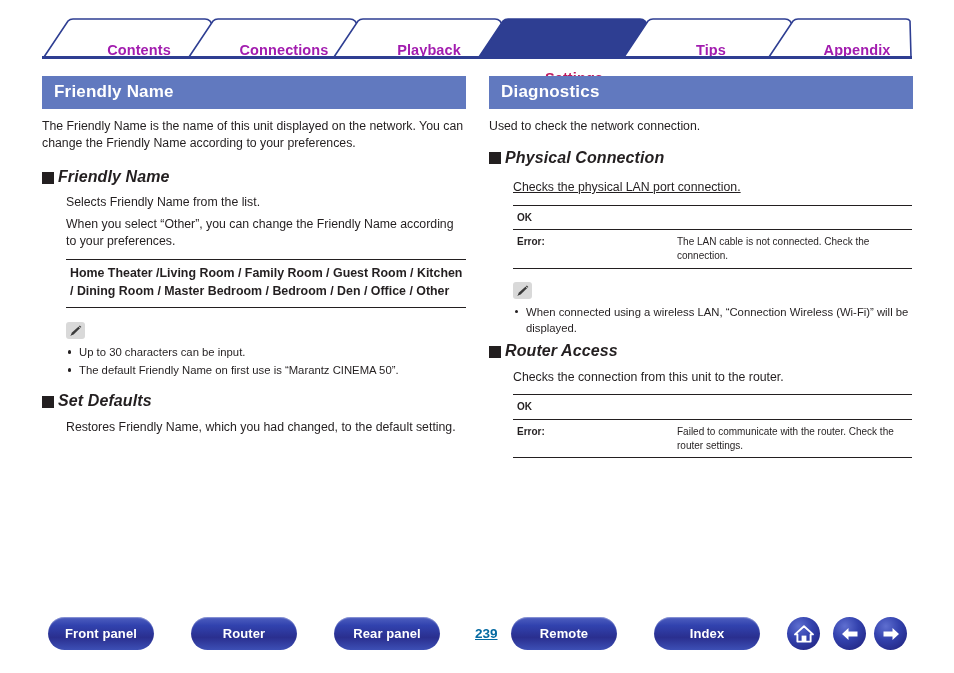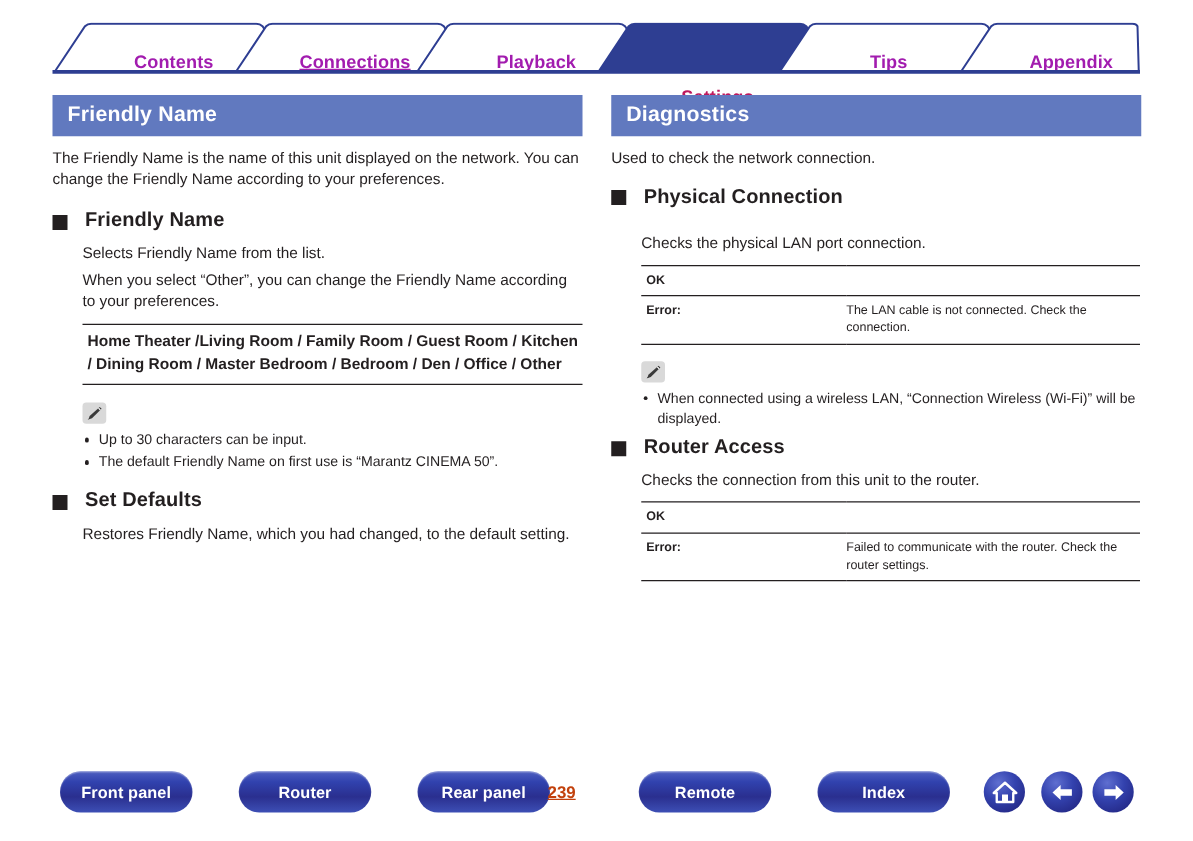--- a/index.html
+++ b/index.html
@@ -74,22 +74,23 @@
     font-size: 12.3px;
     line-height: 1.38;
     margin: 9px 0 0 0;
     color: #231f20;
   }
 
   
   .h2 {
     display: flex;
     align-items: center;
-    gap: 14px;
+    gap: 4px;
     margin: 17px 0 0 0;
+    font-style: italic;
   }
   .h2 .sq {
     width: 12px;
     height: 12px;
     background: #231f20;
     flex: 0 0 auto;
     position: relative;
     top: 1px;
   }
   .h2 .h2text {
@@ -216,24 +217,24 @@
     border-radius: 50%;
     background: radial-gradient(circle at 36% 28%, #5f6fd0 0%, #3342ae 42%, #262c8c 78%, #3b4cb4 100%);
     display: flex;
     align-items: center;
     justify-content: center;
   }
   .circbtn svg { display: block; }
   #pagenum {
     position: absolute;
     top: 9px;
-    left: 438px;
+    left: 475px;
     font-size: 13.5px;
     font-weight: bold;
-    color: #c2410c;
+    color: #0369a1;
     text-decoration: underline;
   }
 </style>
 </head>
 <body>
 
 <div id="tabbar">
   <svg width="870" height="40" viewBox="0 0 870 40">
 
     <path d="M2 39 L26 3 Q28 1 31 1 L163 1 Q166 1 168 3 L192 39 Z" fill="#ffffff" stroke="#2e3e92" stroke-width="1.6"></path>
@@ -308,21 +309,21 @@
   <div class="section-banner">Diagnostics</div>
 
   <p class="intro">Used to check the network connection.</p>
 
   <div class="h2" style="margin-top:14px;">
     <span class="sq"></span>
     <span class="h2text">Physical Connection</span>
   </div>
 
   <div class="body-indent">
-    <p class="body-text" style="margin-top:20px;">Checks the physical LAN port connection.</p>
+    <p class="body-text" style="margin-top:13px;text-decoration:underline;">Checks the physical LAN port connection.</p>
 
     <table class="statustable">
       <tbody>
           <tr>
         <td class="lbl">OK</td>
         <td class="val"></td>
       </tr>
       <tr>
         <td class="lbl">Error:</td>
         <td class="val">The LAN cable is not connected. Check the connection.</td>

